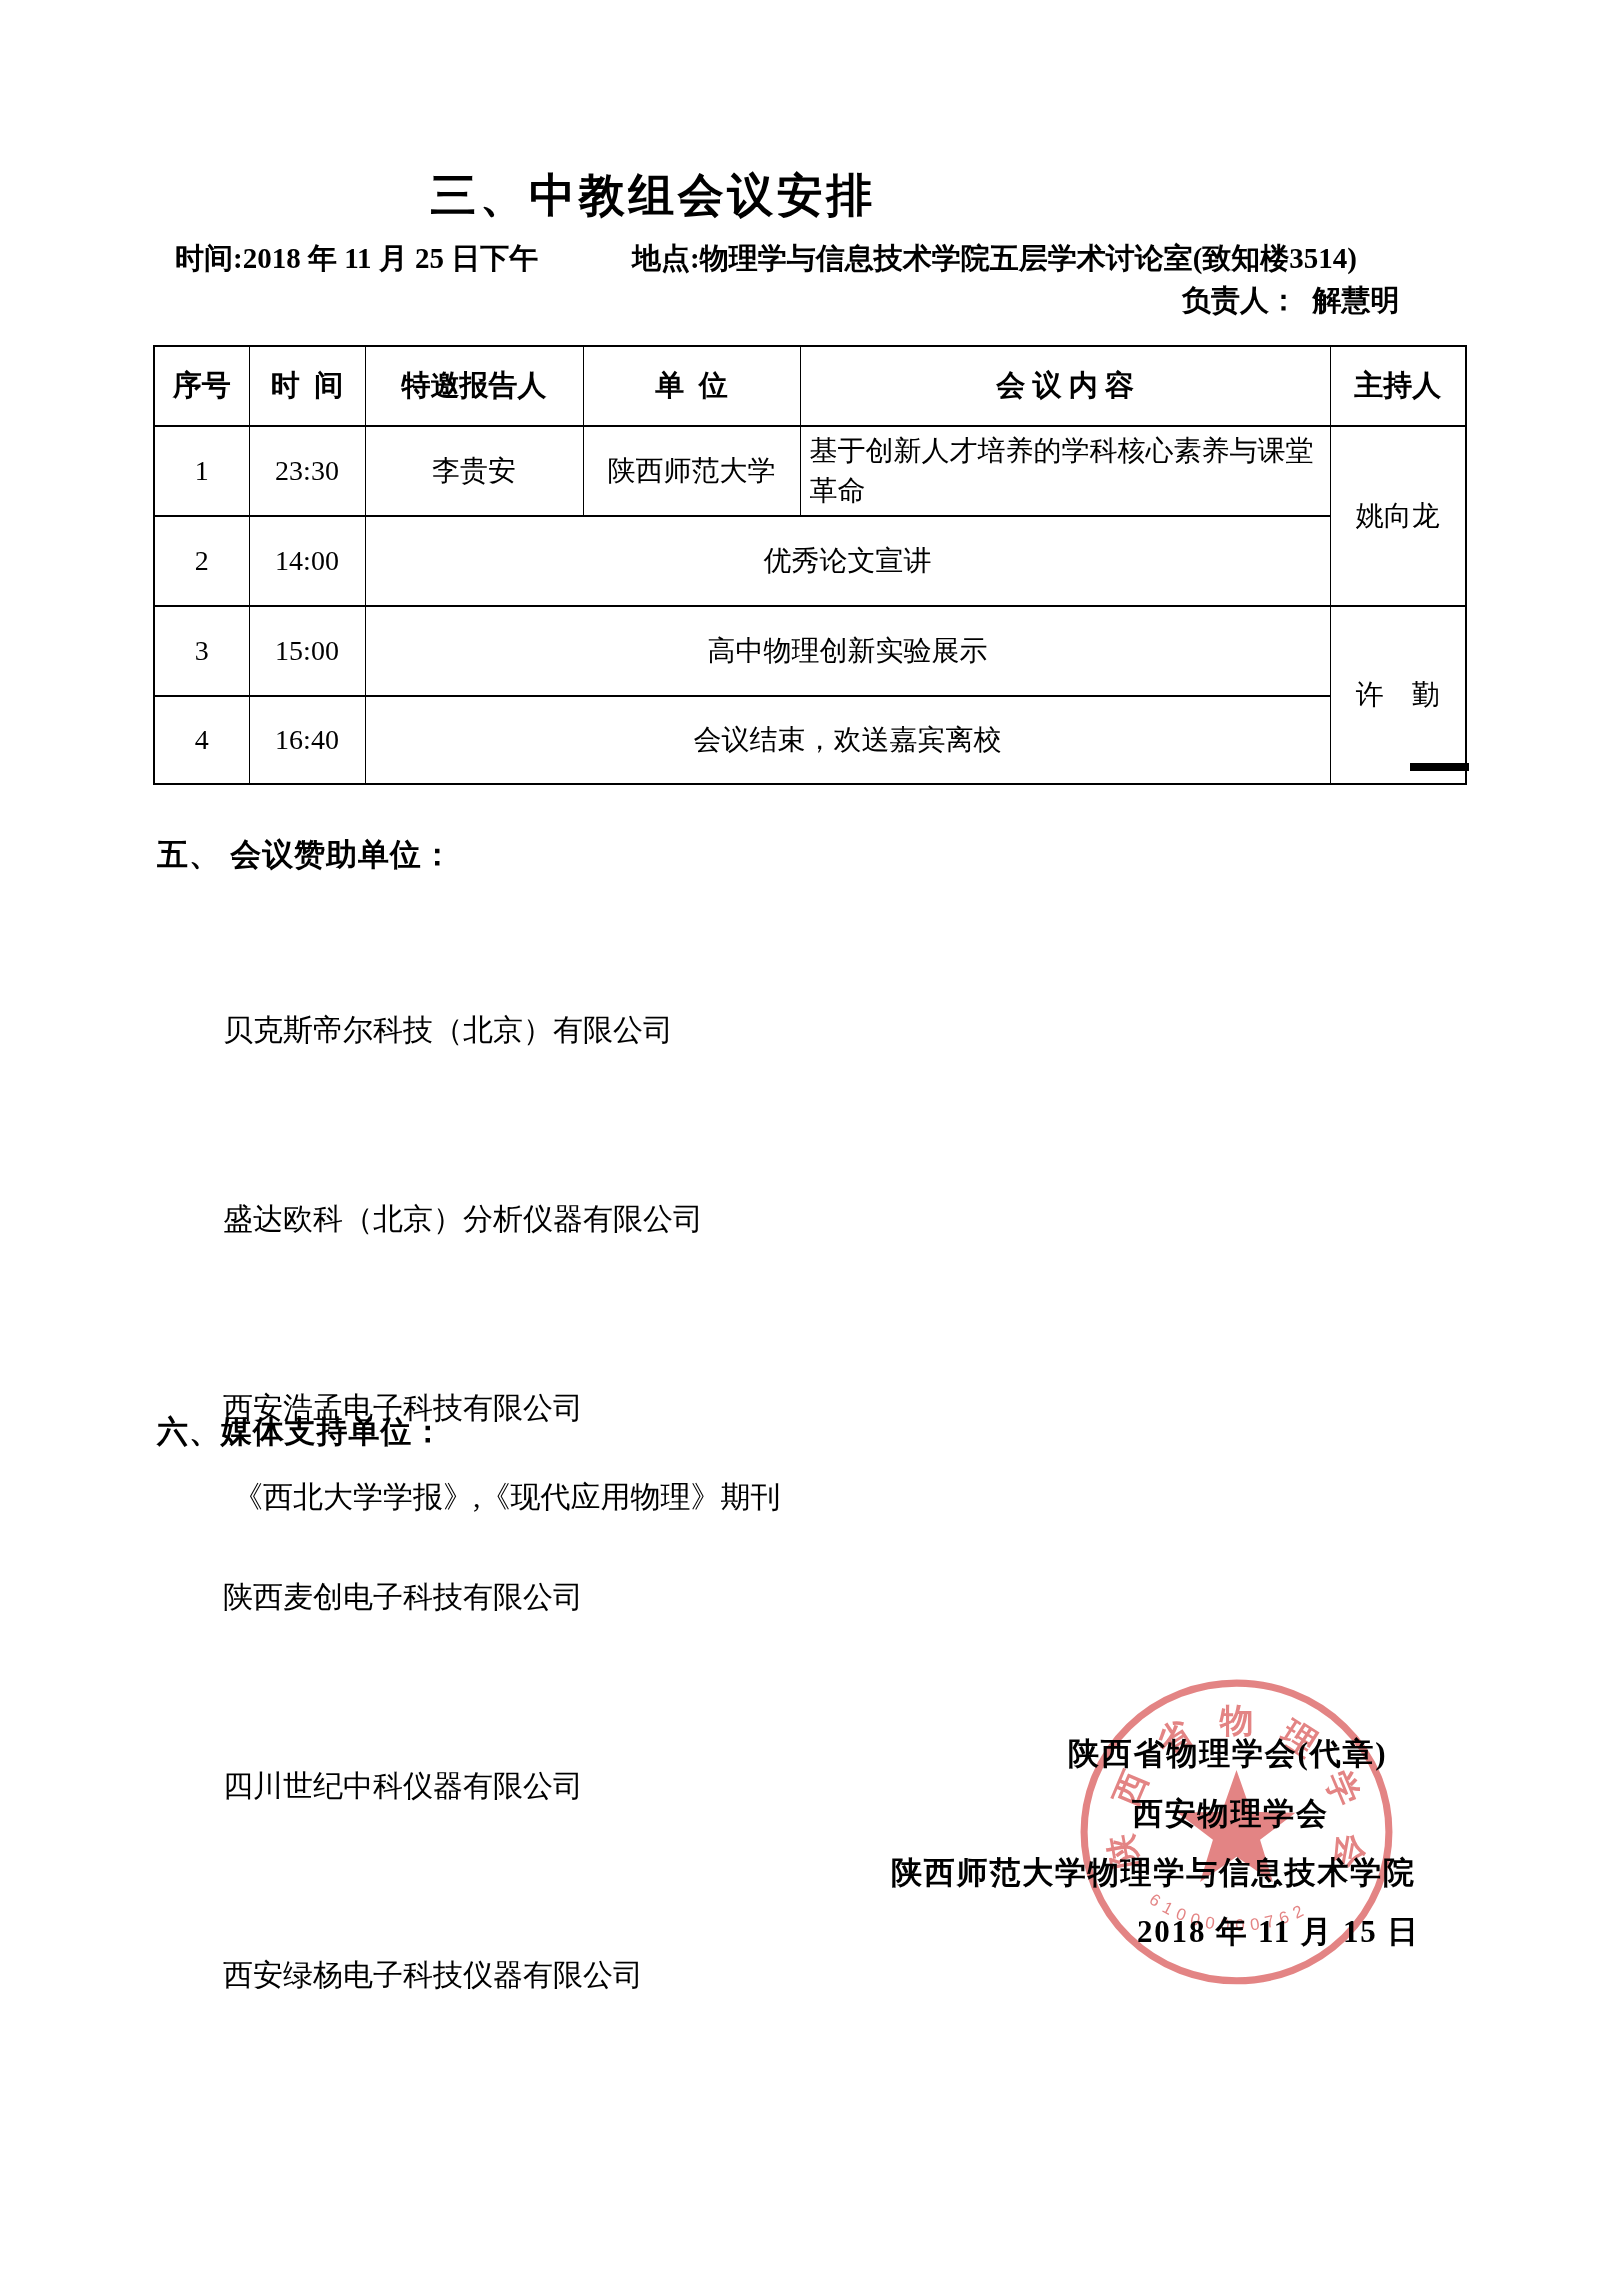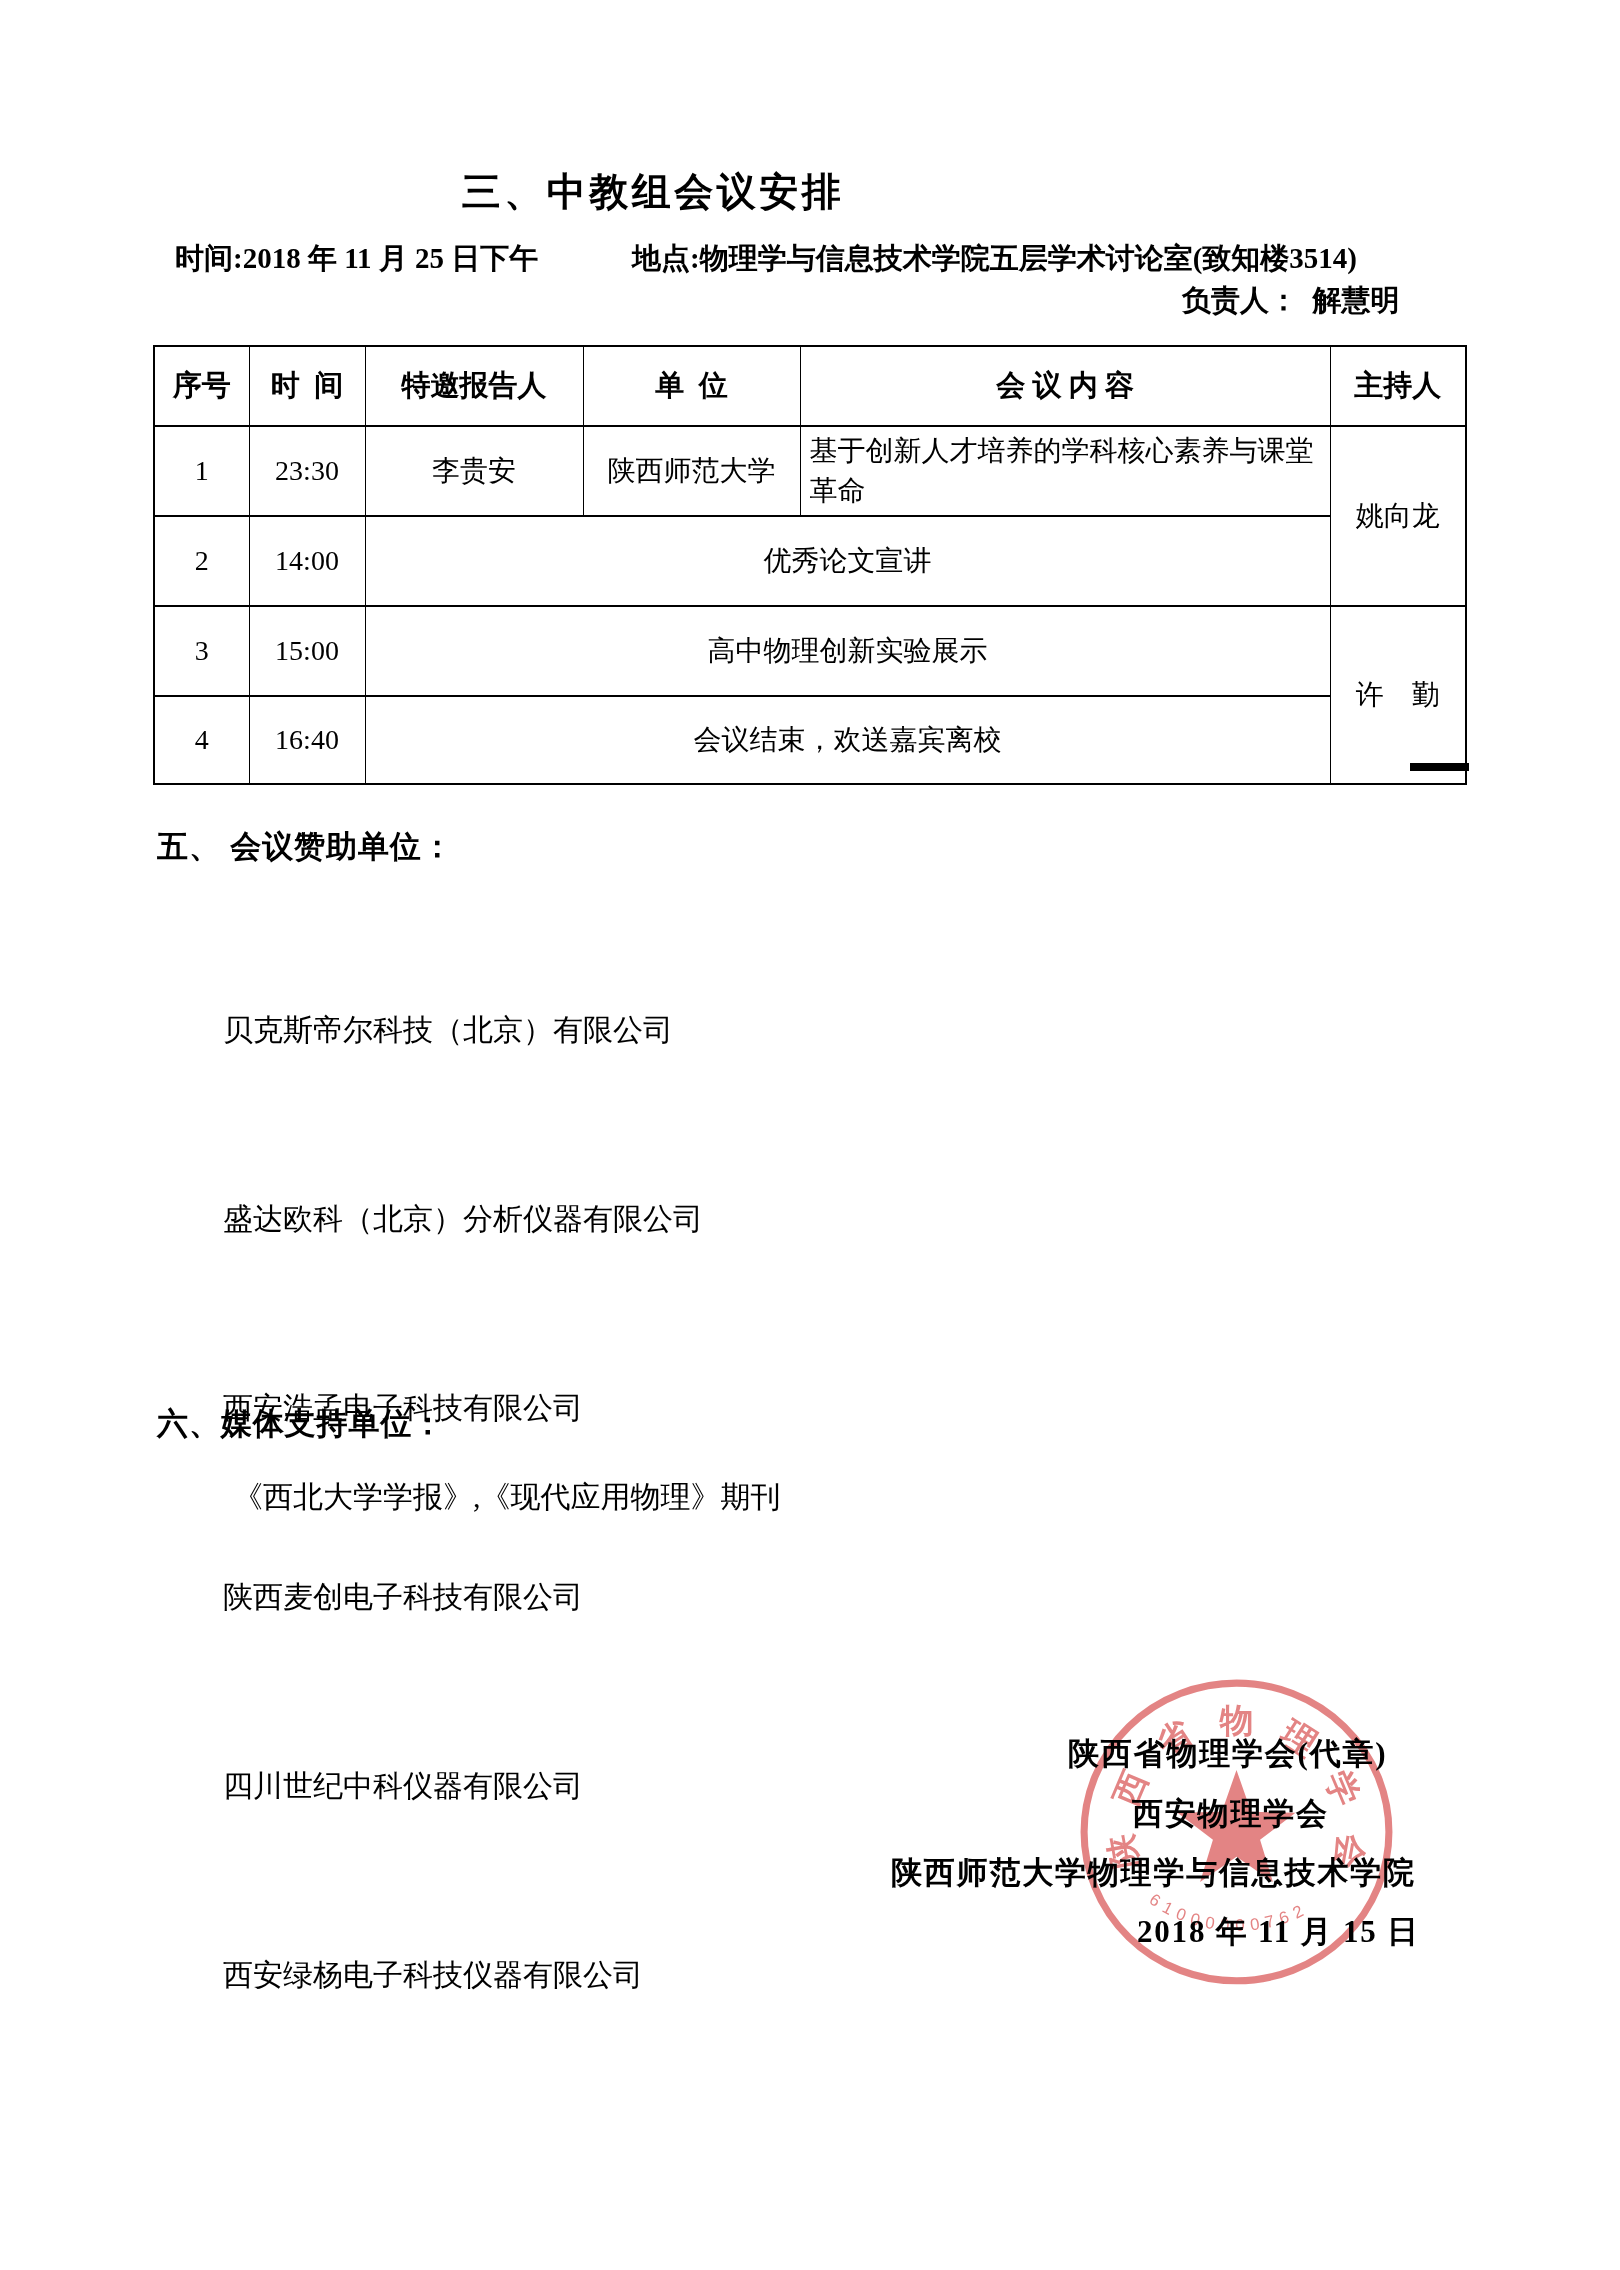--- a/index.html
+++ b/index.html
@@ -8,21 +8,21 @@
     width:1621px;height:2271px;
     background:#ffffff;
     font-family:"Liberation Serif","DejaVu Serif",serif;
     color:#000;
     overflow:hidden;
   }
   .abs{position:absolute;white-space:pre;}
   .doc-title{
     left:0;top:165px;width:1306px;
     text-align:center;
-    font-size:39px;font-weight:bold;letter-spacing:3.5px;
+    font-size:46px;font-weight:bold;letter-spacing:3.5px;
   }
   .info-line{font-size:29px;font-weight:bold;margin-left:20px;}
   .sched{
     position:absolute;left:153px;top:321px;
     border-collapse:collapse;table-layout:fixed;
     width:1314px;
     font-size:28px;
   }
   .sched td{
     border:1.8px solid #000;
@@ -30,21 +30,21 @@
     text-align:center;vertical-align:middle;
     padding:3.5px 7px;
     overflow:hidden;
   }
   .sched{border:2.7px solid #000;margin-top:24px;}
   .sched .hdr td{font-weight:bold;white-space:pre;font-size:29px;}
   .sched td.content-left{text-align:left;line-height:1.45;padding-left:8.9px;padding-right:8.9px;}
   .artifact{position:absolute;background:#000;}
   .sec-heading{
     font-family:"Liberation Sans","DejaVu Sans",sans-serif;
-    font-size:31px;font-weight:bold;letter-spacing:0.9px;
+    font-size:31px;font-weight:bold;letter-spacing:0.9px;margin-top:8px;
   }
   .sponsor-list{
     position:absolute;left:223px;top:872px;
     font-size:30px;line-height:63px;white-space:pre;
   }
   .media-line{font-size:30px;}
   .sig-line{font-size:31px;font-weight:bold;letter-spacing:1.8px;z-index:3;}
   .stamp-svg{position:absolute;left:1068px;top:1676px;z-index:1;}
 </style>
 </head>

